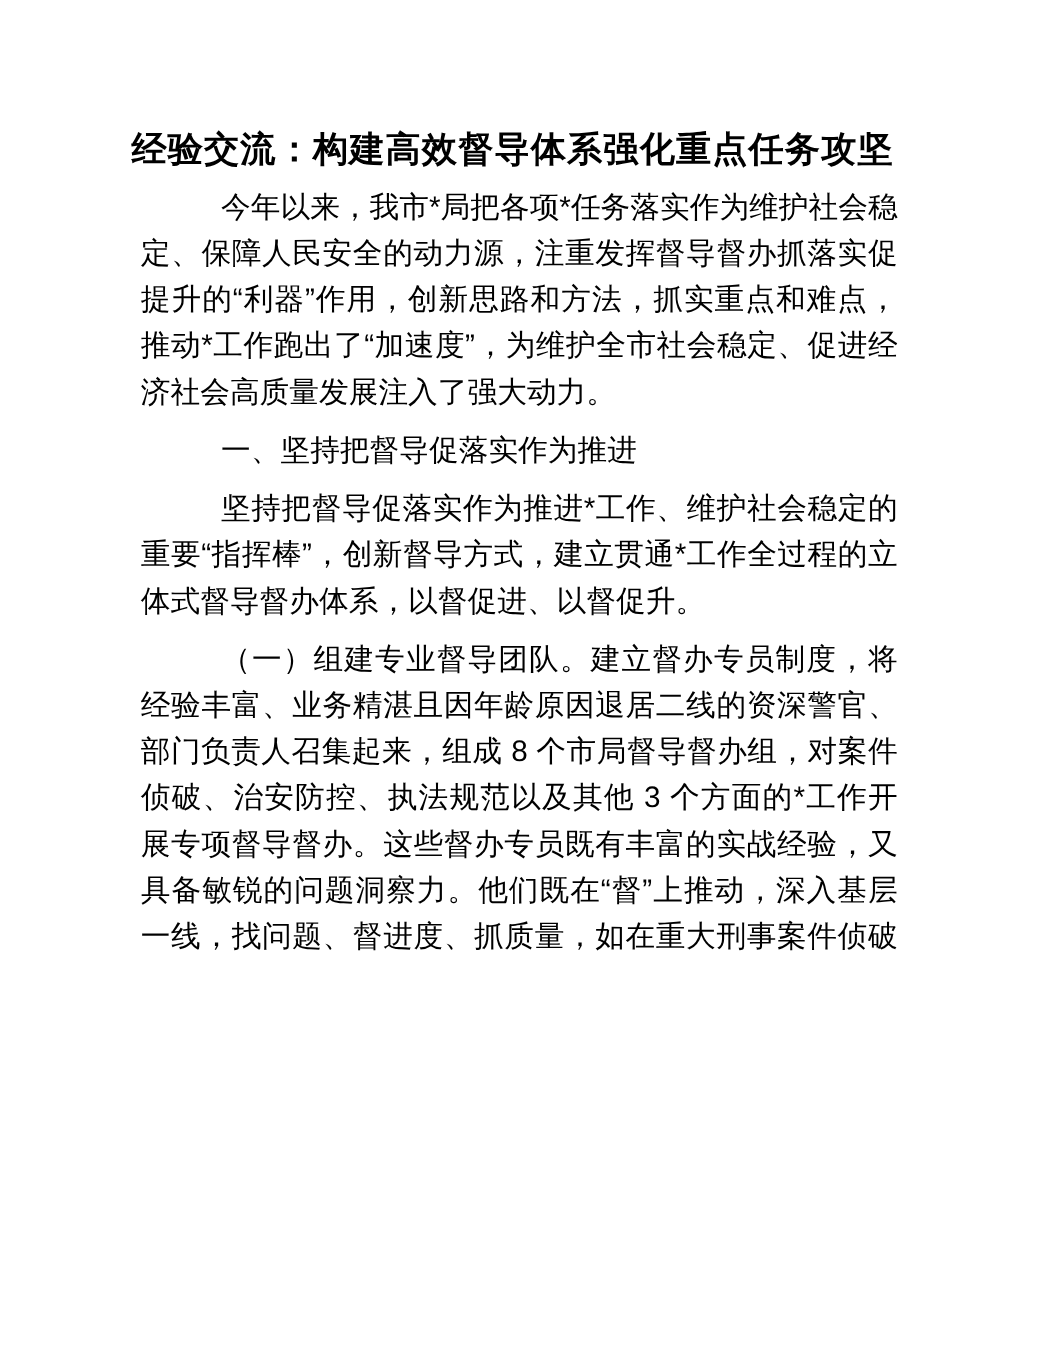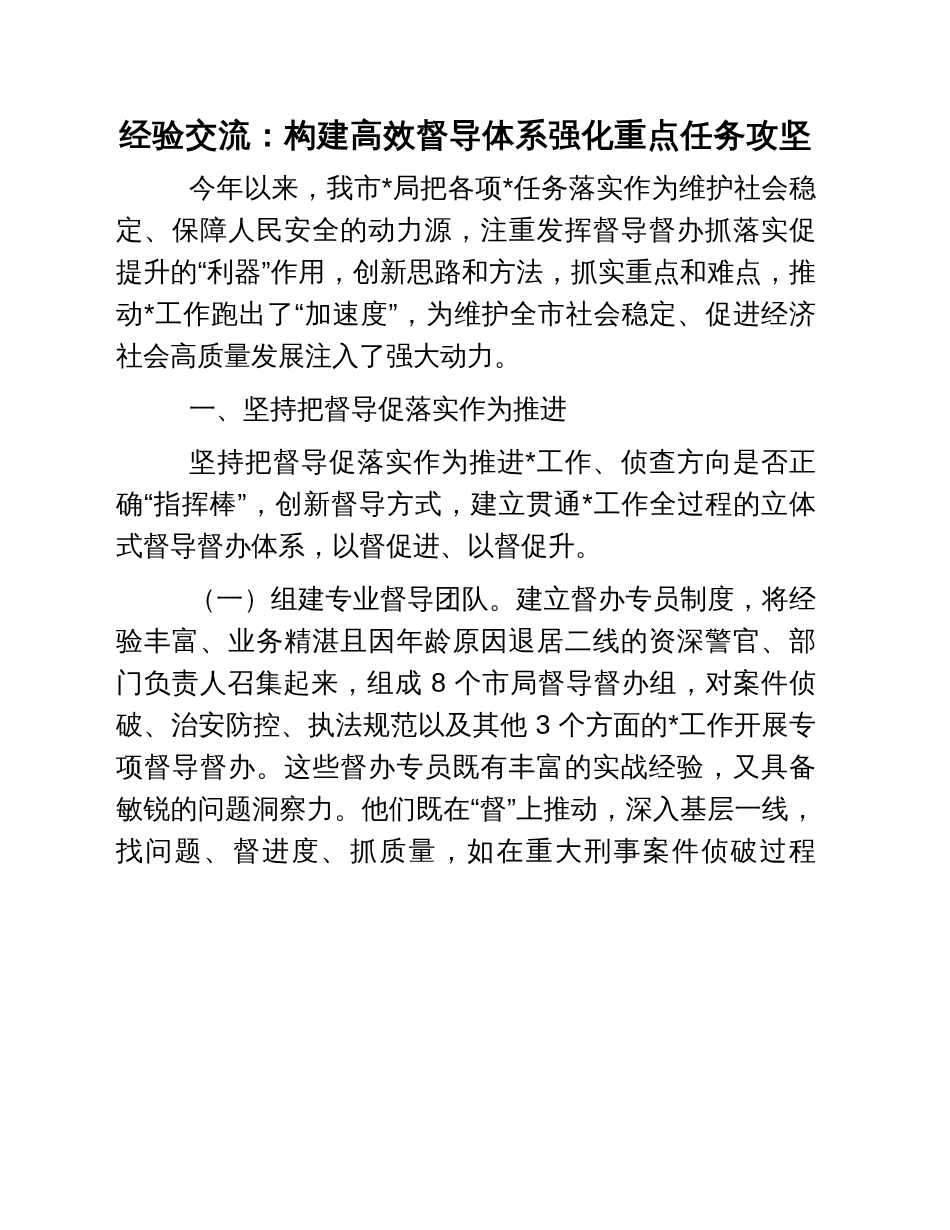--- a/index.html
+++ b/index.html
@@ -20,34 +20,34 @@
   }
   .doc-title {
     margin: 0 0 7px 0;
     font-size: 32px;
     font-weight: bold;
     line-height: 50px;
     text-align: center;
     letter-spacing: 1px;
   }
   .para {
-    margin: 0 0 11px 0;
+    margin: 0 0 11px 12px;
     font-size: 27px;
     line-height: 42px;
     text-align: justify;
     text-indent: 73px;
     word-break: break-all;
   }
 </style>
 </head>
 <body>
 
 <div class="page">
   <h1 class="doc-title">经验交流：构建高效督导体系强化重点任务攻坚</h1>
 
   <p class="para">今年以来，我市*局把各项*任务落实作为维护社会稳定、保障人民安全的动力源，注重发挥督导督办抓落实促提升的“利器”作用，创新思路和方法，抓实重点和难点，推动*工作跑出了“加速度”，为维护全市社会稳定、促进经济社会高质量发展注入了强大动力。</p>
 
   <p class="para">一、坚持把督导促落实作为推进</p>
 
-  <p class="para">坚持把督导促落实作为推进*工作、侦查方向是否正确“指挥棒”，创新督导方式，建立贯通*工作全过程的立体式督导督办体系，以督促进、以督促升。</p>
+  <p class="para">坚持把督导促落实作为推进*工作、维护社会稳定的重要“指挥棒”，创新督导方式，建立贯通*工作全过程的立体式督导督办体系，以督促进、以督促升。</p>
 
   <p class="para">（一）组建专业督导团队。建立督办专员制度，将经验丰富、业务精湛且因年龄原因退居二线的资深警官、部门负责人召集起来，组成 8 个市局督导督办组，对案件侦破、治安防控、执法规范以及其他 3 个方面的*工作开展专项督导督办。这些督办专员既有丰富的实战经验，又具备敏锐的问题洞察力。他们既在“督”上推动，深入基层一线，找问题、督进度、抓质量，如在重大刑事案件侦破过程中，实地查看案件侦查进展，检查证据收集是否充分、侦查方向是否正确；又在“导”上引领，凭借自身丰富的经验，教方法、出点子、想招数，有力促进了*工作的提升。</p>
 </div>
 
 </body></html>

